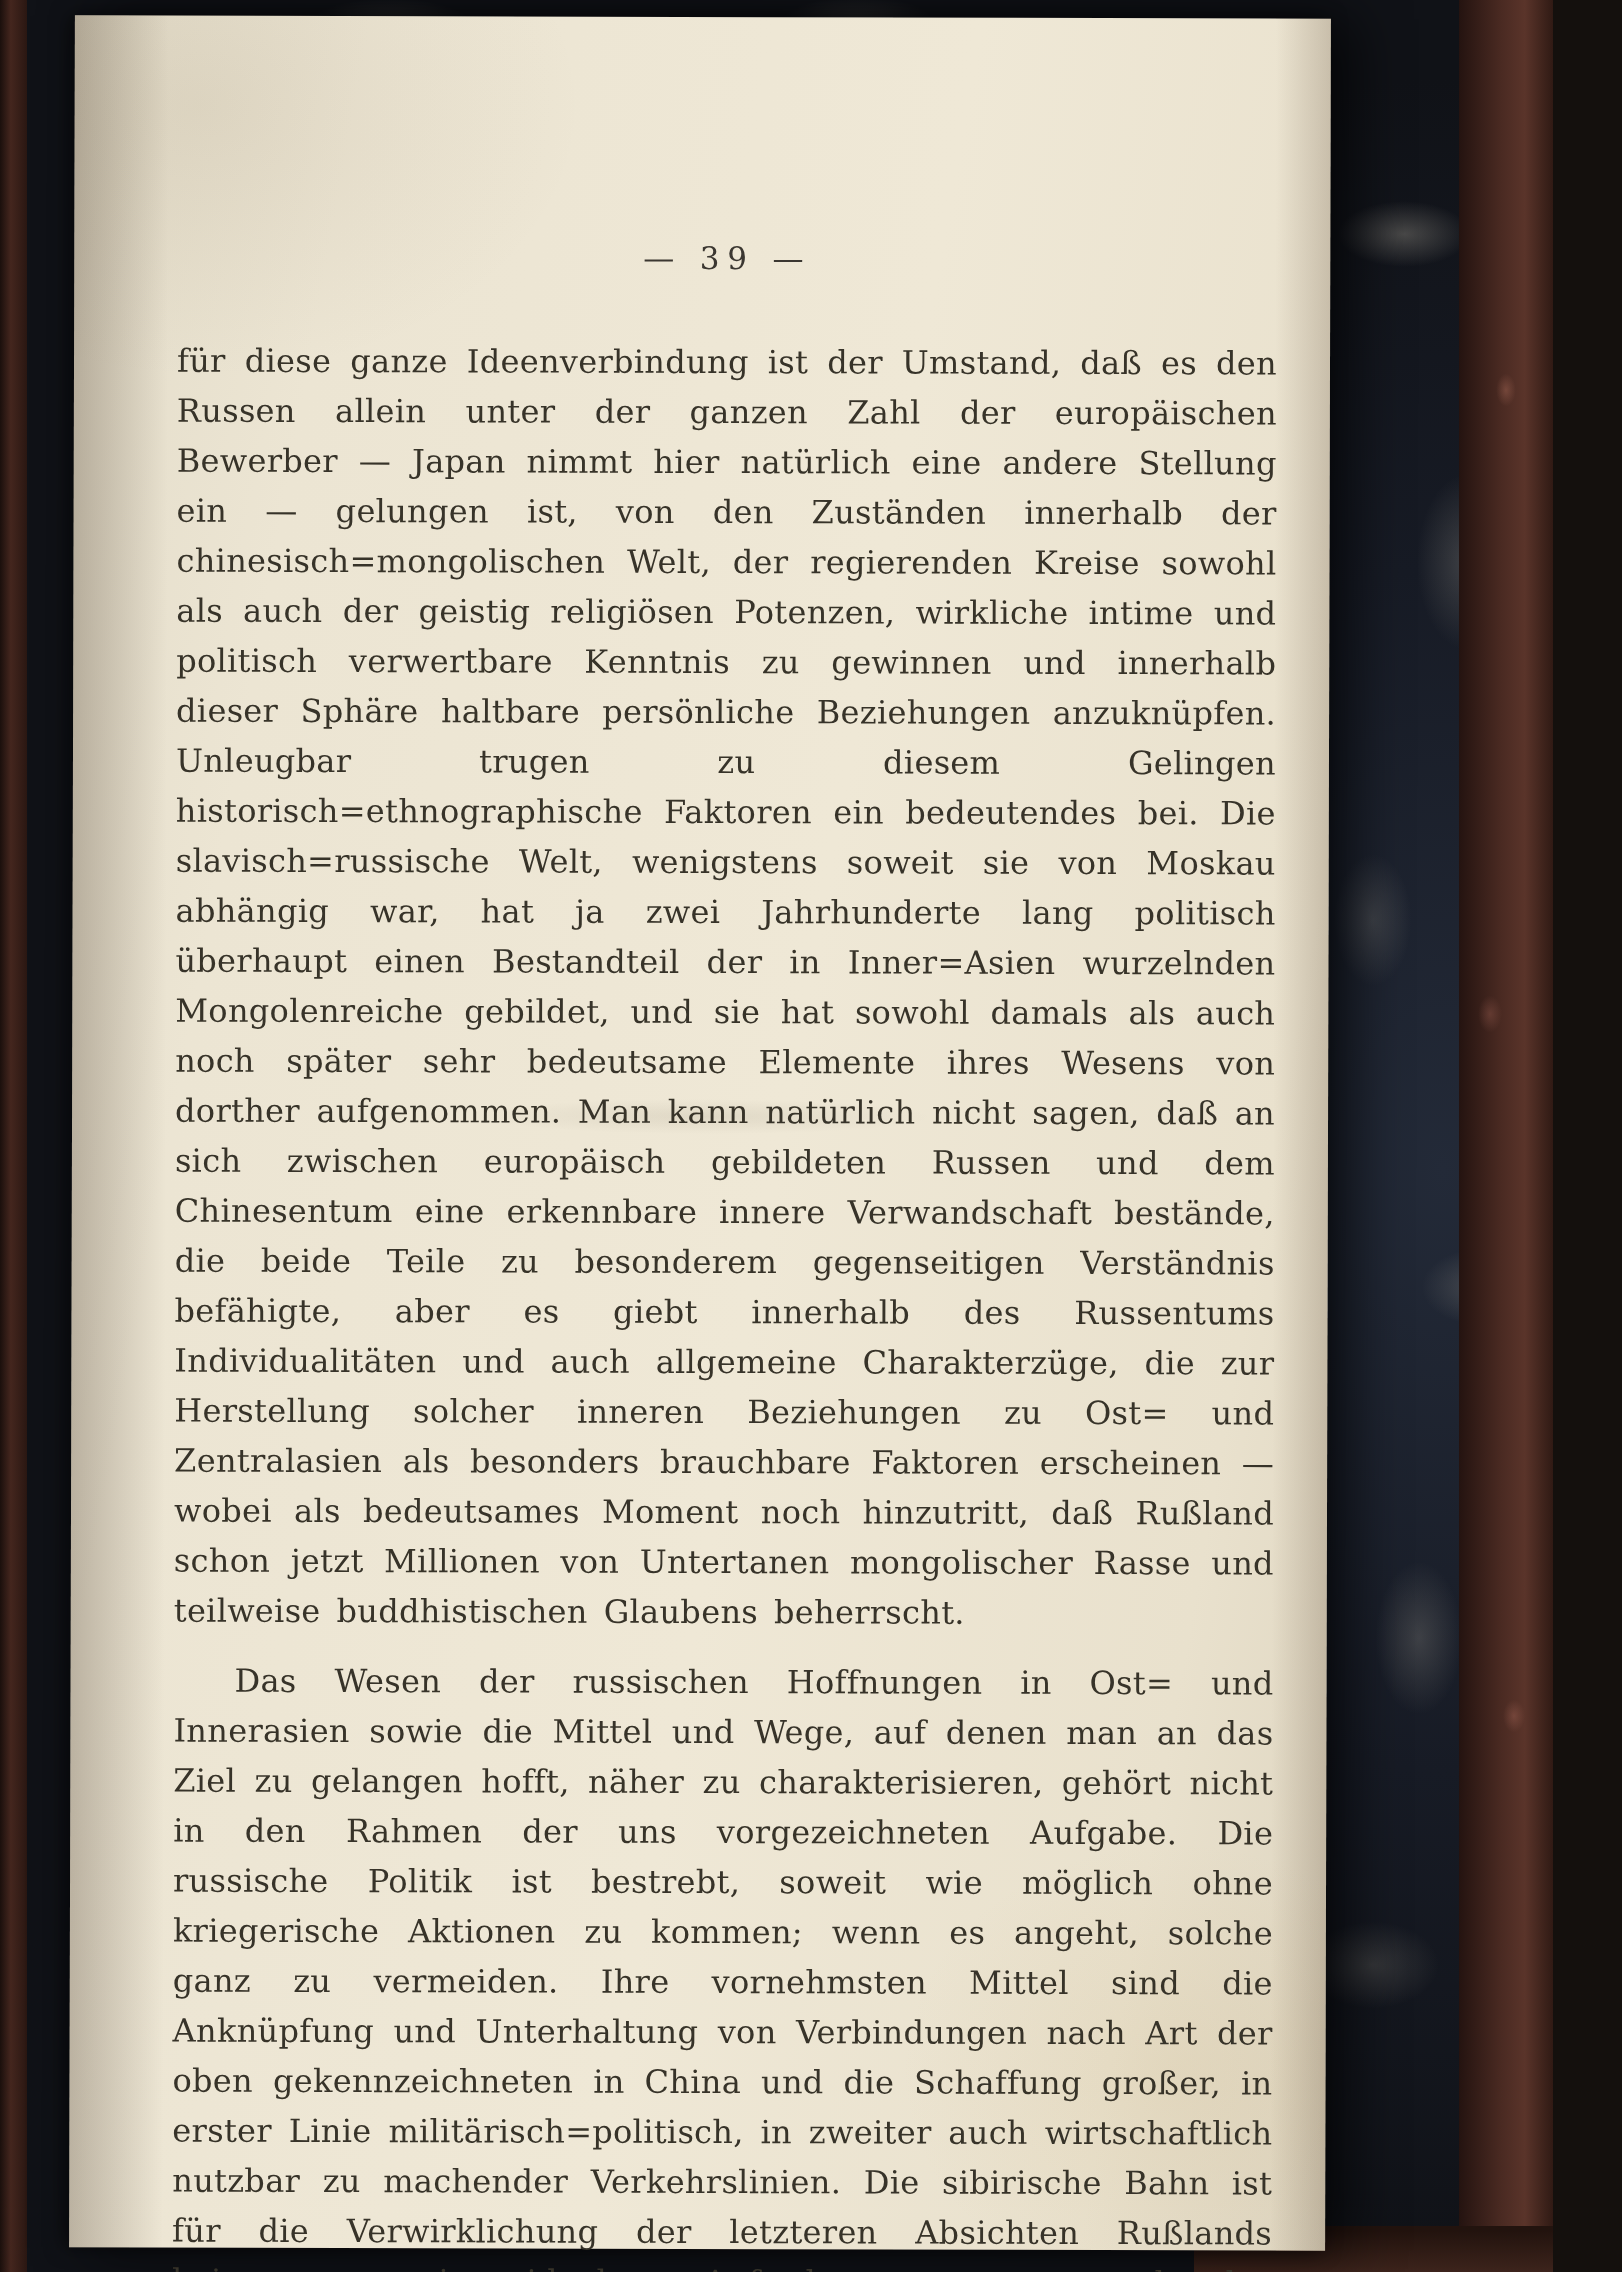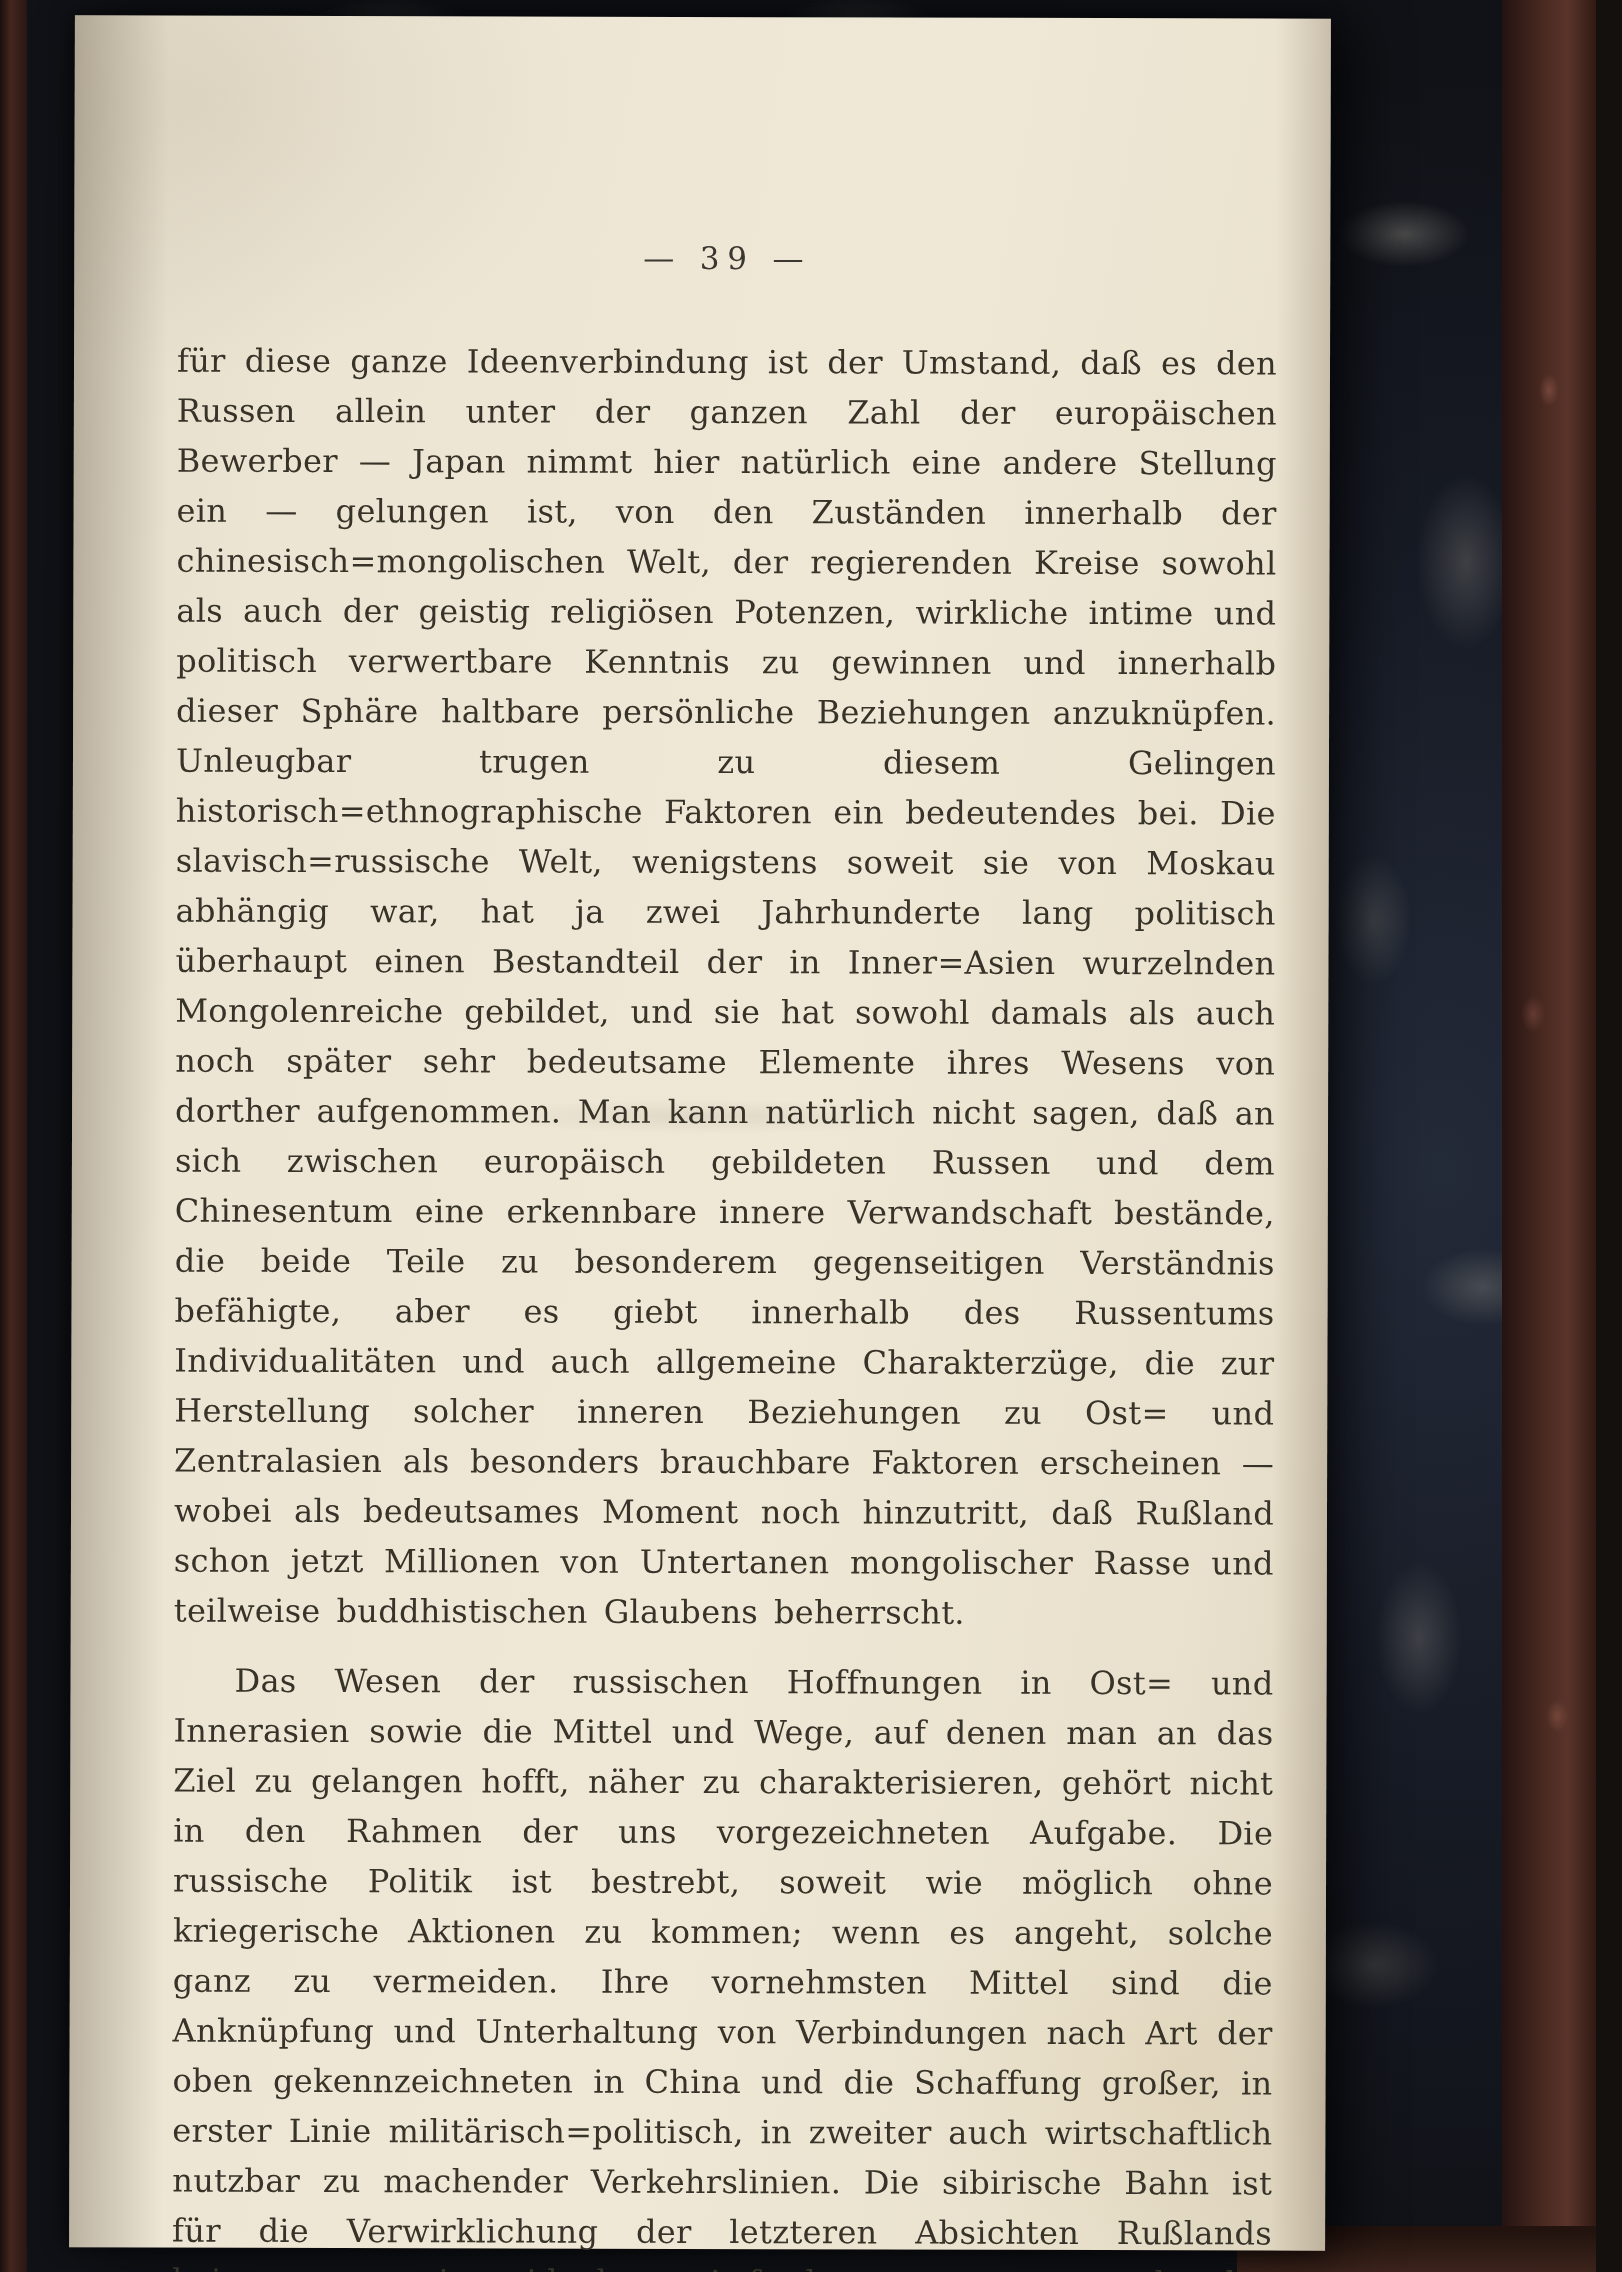--- a/index.html
+++ b/index.html
@@ -4,21 +4,21 @@
 <style>
   html,body{
     margin:0;padding:0;
     width:1623px;height:2273px;
     overflow:hidden;
     background:#14100d;
     font-family:"DejaVu Serif", serif;
   }
   .book{
     position:absolute;inset:0;
-    width:1553px;height:2273px;padding-left:43px;
+    width:1553px;height:2273px;
   }
   
   .marbled-cover{
     position:absolute;inset:0;
     background:
       radial-gradient(94px 47px at 1404px 234px, rgba(214,206,188,0.28), rgba(214,206,188,0) 70%),
       radial-gradient(70px 125px at 1466px 562px, rgba(200,195,180,0.22), rgba(200,195,180,0) 70%),
       radial-gradient(55px 94px at 1373px 920px, rgba(205,198,182,0.18), rgba(205,198,182,0) 70%),
       radial-gradient(86px 55px at 1482px 1287px, rgba(210,203,186,0.22), rgba(210,203,186,0) 70%),
       radial-gradient(62px 109px at 1419px 1638px, rgba(205,198,182,0.20), rgba(205,198,182,0) 70%),

